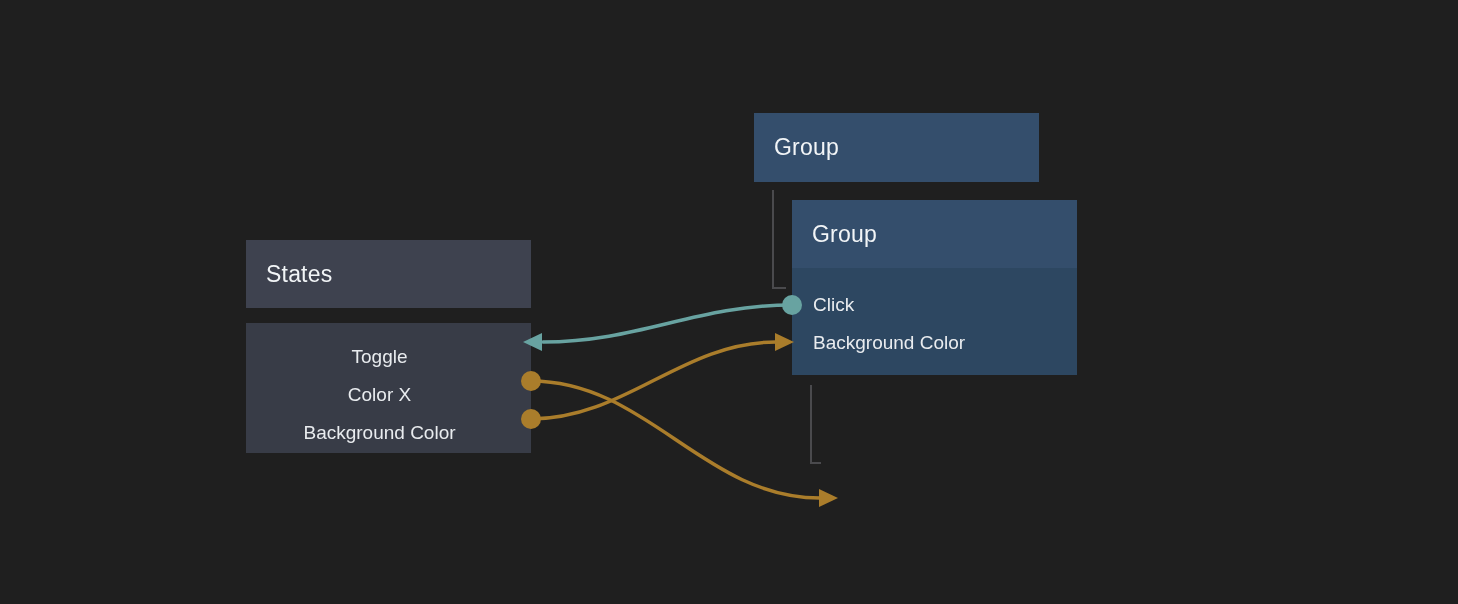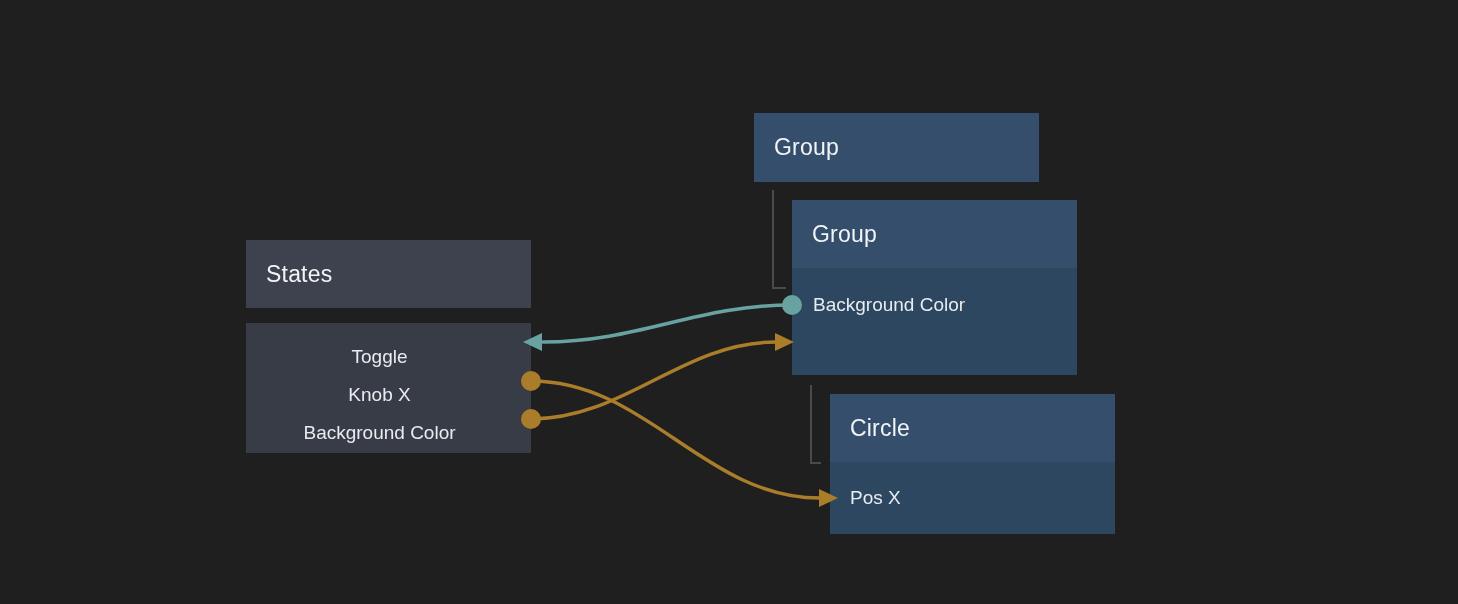--- a/index.html
+++ b/index.html
@@ -65,52 +65,45 @@
       <span>Group</span>
     </div>
   </div>
 
   <div class="node n-group2">
     <div class="node-header">
       <span>Group</span>
     </div>
     <div class="node-body">
       <div class="row">
+        <span>Click</span>
+      </div>
+      <div class="row">
         <span>Background Color</span>
       </div>
     </div>
   </div>
 
   <div class="node n-states">
     <div class="node-header">
       <span>States</span>
     </div>
     <div class="node-body">
       <div class="row">
         <span>Toggle</span>
       </div>
       <div class="row">
-        <span>Knob X</span>
+        <span>Color X</span>
       </div>
       <div class="row">
         <span>Background Color</span>
       </div>
     </div>
   </div>
 
-  <div class="node n-circle">
-    <div class="node-header">
-      <span>Circle</span>
-    </div>
-    <div class="node-body">
-      <div class="row">
-        <span>Pos X</span>
-      </div>
-    </div>
-  </div>
 
   <svg class="layer">
 
     <path d="M792 305 C696 305 639 342 543 342" fill="none" stroke="var(--wire-teal)" stroke-width="3.5" stroke-linecap="round"></path>
     <polygon points="523,342 542,333 542,351" fill="var(--wire-teal)"></polygon>
     <circle cx="792" cy="305" r="10" fill="var(--wire-teal)"></circle>
 
     <path d="M531 419 C625 419 682 342 776 342" fill="none" stroke="var(--wire-orange)" stroke-width="3.5" stroke-linecap="round"></path>
     <polygon points="794,342 775,333 775,351" fill="var(--wire-orange)"></polygon>
 

